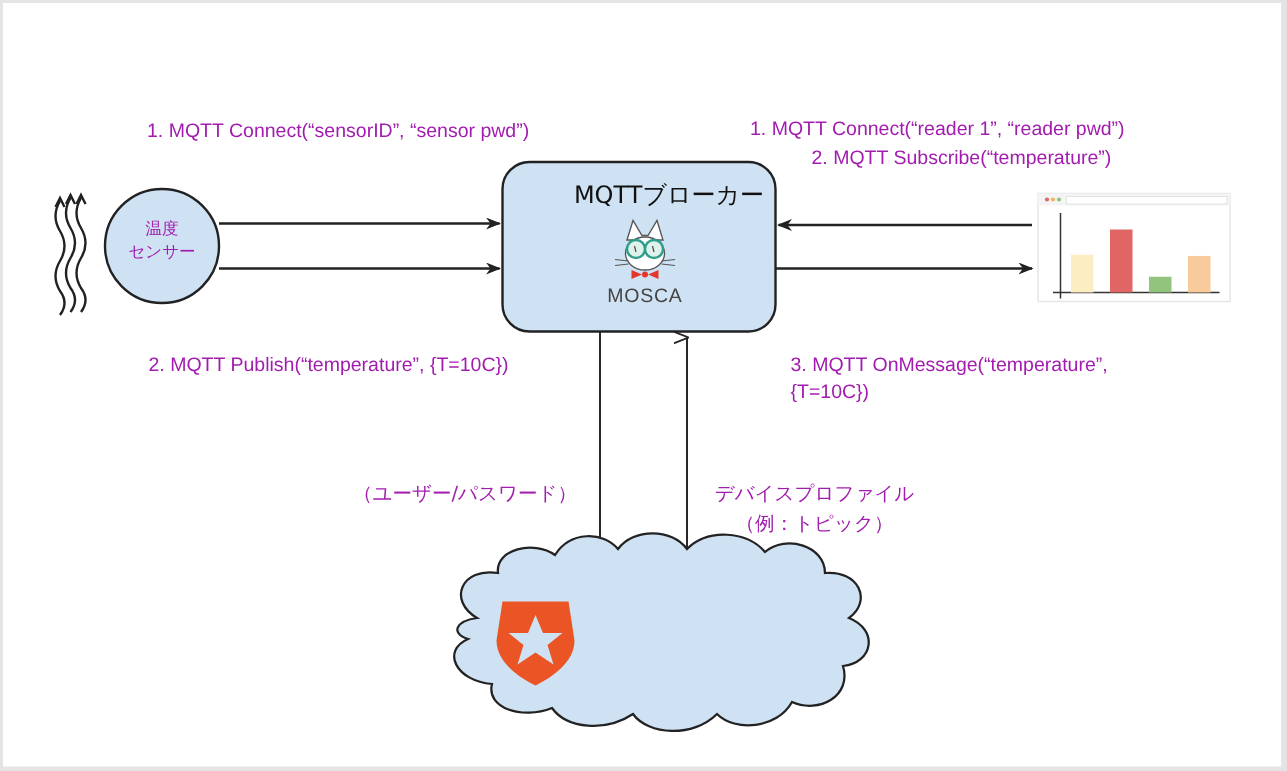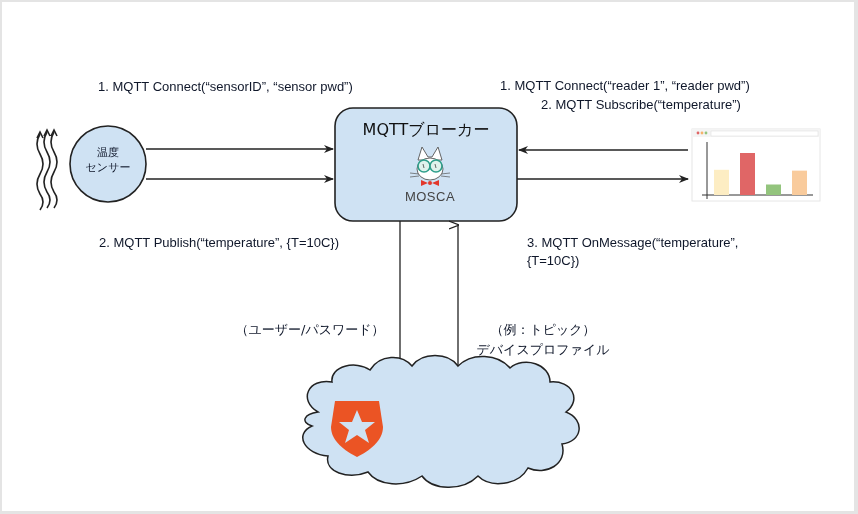--- a/index.html
+++ b/index.html
@@ -1,19 +1,19 @@
 <!DOCTYPE html>
 <html><head>
 <meta charset="utf-8">
 <style>
   html, body { margin: 0; padding: 0; }
   body { width: 858px; height: 514px; background: #e4e4e4; position: relative; overflow: hidden; font-family: "Liberation Sans", sans-serif; }
   #canvas { position: absolute; left: 2px; top: 2px; width: 852px; height: 509px; background: #ffffff; }
   svg { position: absolute; left: 0; top: 0; }
-  .lbl { position: absolute; color: #0f172a; font-family: "Liberation Sans", sans-serif; font-size: 13px; line-height: 18px; white-space: nowrap; }
+  .lbl { position: absolute; color: #a21caf; font-family: "Liberation Sans", sans-serif; font-size: 13px; line-height: 18px; white-space: nowrap; }
   .jp { font-family: "DejaVu Sans", sans-serif; font-size: 13px; }
   .center { text-align: center; }
 </style>
 </head>
 <body>
 
 <div id="canvas">
   <svg width="852" height="509" viewBox="0 0 852 509">
     <defs>
       <marker id="arr" markerWidth="10" markerHeight="8" refX="9" refY="4" orient="auto" markerUnits="userSpaceOnUse">
@@ -82,36 +82,36 @@
       <path d="M-22,-26 L22,-26 L26,0 C26,14 12,24 0,30 C-12,24 -26,14 -26,0 Z" fill="#eb5424"></path>
       <path d="M0,-17 L5,-5 L18,-5 L8,3 L12,16 L0,8 L-12,16 L-8,3 L-18,-5 L-5,-5 Z" fill="#cfe2f3"></path>
     </g>
   </svg>
 
   <div class="lbl jp center" style="left:66px; top:143px; width:80px; font-size:11px; line-height:15px;">
     <div>温度</div>
     <div>センサー</div>
   </div>
 
-  <div class="lbl jp center" style="left:333px; top:119px; width:182px; font-size:16px; color:#111;">MQTTブローカー</div>
+  <div class="lbl jp center" style="left:333px; top:119px; width:182px; font-size:16px; color:#111;padding-left:20px;">MQTTブローカー</div>
   <div class="lbl center" style="left:398px; top:190px; width:60px; font-size:13px; line-height:9px; color:#444; letter-spacing:0.5px; font-family:Liberation Sans, sans-serif;">MOSCA</div>
 
   <div class="lbl" style="left:96px; top:76px;">1. MQTT Connect(“sensorID”,  “sensor pwd”)</div>
   <div class="lbl" style="left:97px; top:232px;">2. MQTT Publish(“temperature”, {T=10C})</div>
 
   <div class="lbl" style="left:498px; top:75px;">1. MQTT Connect(“reader 1”, “reader pwd”)</div>
   <div class="lbl" style="left:527px; top:94px;margin-left:12px;">2. MQTT Subscribe(“temperature”)</div>
 
   <div class="lbl" style="left:525px; top:232px;">
     <div>3. MQTT OnMessage(“temperature”,</div>
     <div>{T=10C})</div>
   </div>
 
   <div class="lbl jp center" style="left:218px; top:318px; width:180px; line-height:20px;">
     <div>（ユーザー/パスワード）</div>
   </div>
 
   <div class="lbl jp center" style="left:456px; top:318px; width:170px; line-height:20px;">
+    <div>デバイスプロファイル</div>
     <div>（例：トピック）</div>
-    <div>デバイスプロファイル</div>
   </div>
 
 </div>
 
 </body></html>

